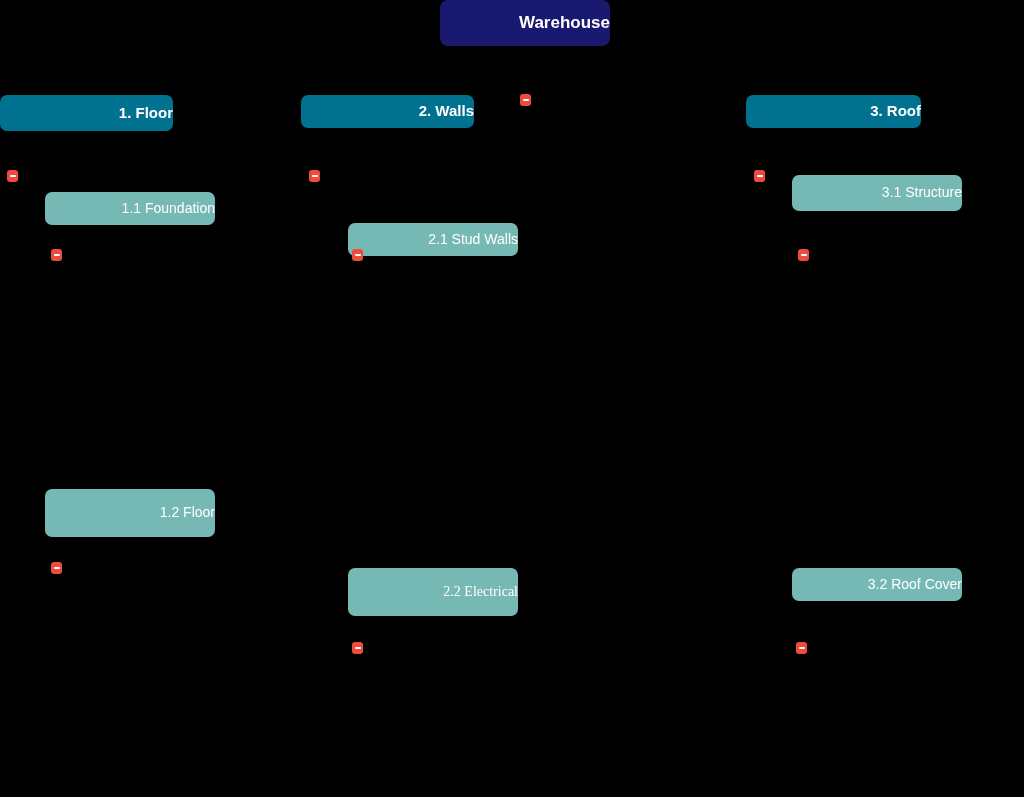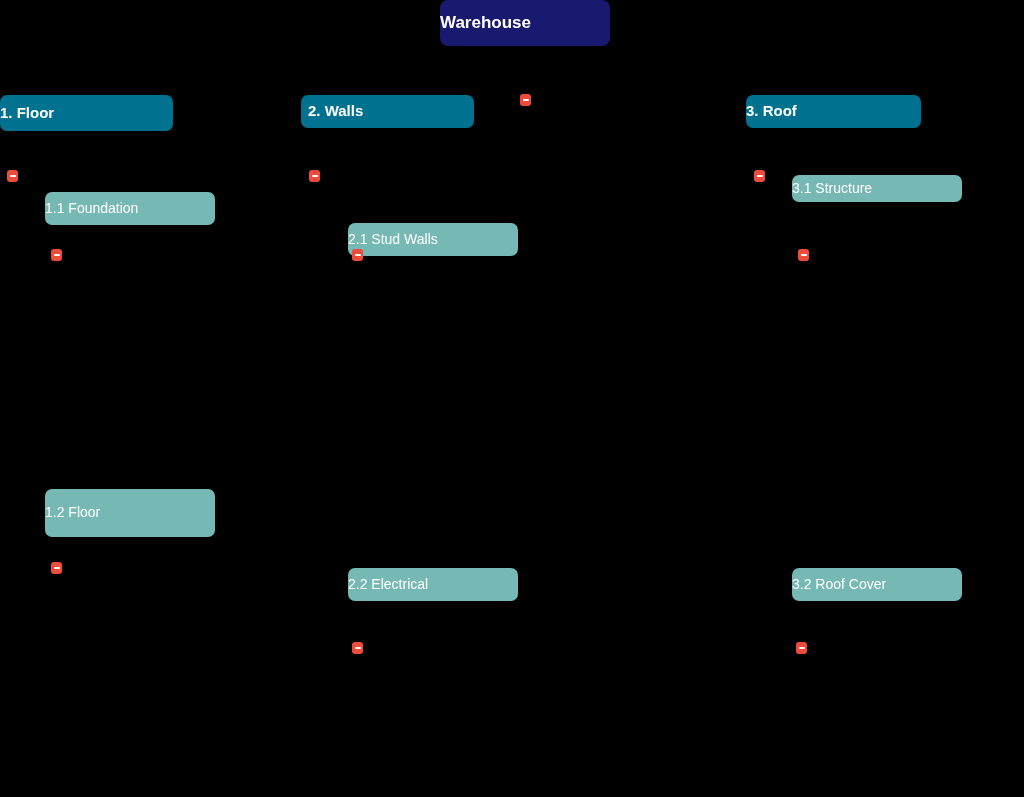--- a/index.html
+++ b/index.html
@@ -19,21 +19,21 @@
     background: #000000;
     overflow: hidden;
   }
 
   
   .node {
     position: absolute;
     box-sizing: border-box;
     display: flex;
     align-items: center;
-    justify-content: flex-start;
+    justify-content: flex-end;
     text-align: center;
     color: #ffffff;
     border-radius: 7px;
     line-height: 1.1;
     white-space: nowrap;
     user-select: none;
   }
 
   
   .node.level-0 {
@@ -104,25 +104,25 @@
   </div>
 
   <div class="node level-2" style="left:45px; top:489px; width:170px; height:48px;">
     <span>1.2 Floor</span>
   </div>
 
   <div class="node level-2" style="left:348px; top:175px; width:170px; height:33px;margin-top:48px;">
     <span>2.1 Stud Walls</span>
   </div>
 
-  <div class="node level-2" style="left:348px; top:568px; width:170px; height:33px;">
+  <div class="node level-2" style="left:348px; top:568px; width:170px; height:48px;font-family:Liberation Serif, serif;">
     <span>2.2 Electrical</span>
   </div>
 
-  <div class="node level-2" style="left:792px; top:175px; width:170px; height:27px;">
+  <div class="node level-2" style="left:792px; top:175px; width:170px; height:36px;">
     <span>3.1 Structure</span>
   </div>
 
   <div class="node level-2" style="left:792px; top:568px; width:170px; height:33px;">
     <span>3.2 Roof Cover</span>
   </div>
 
   <div class="collapse-toggle" style="left:520px; top:94px;">
     <span class="minus-glyph"></span>
   </div>

